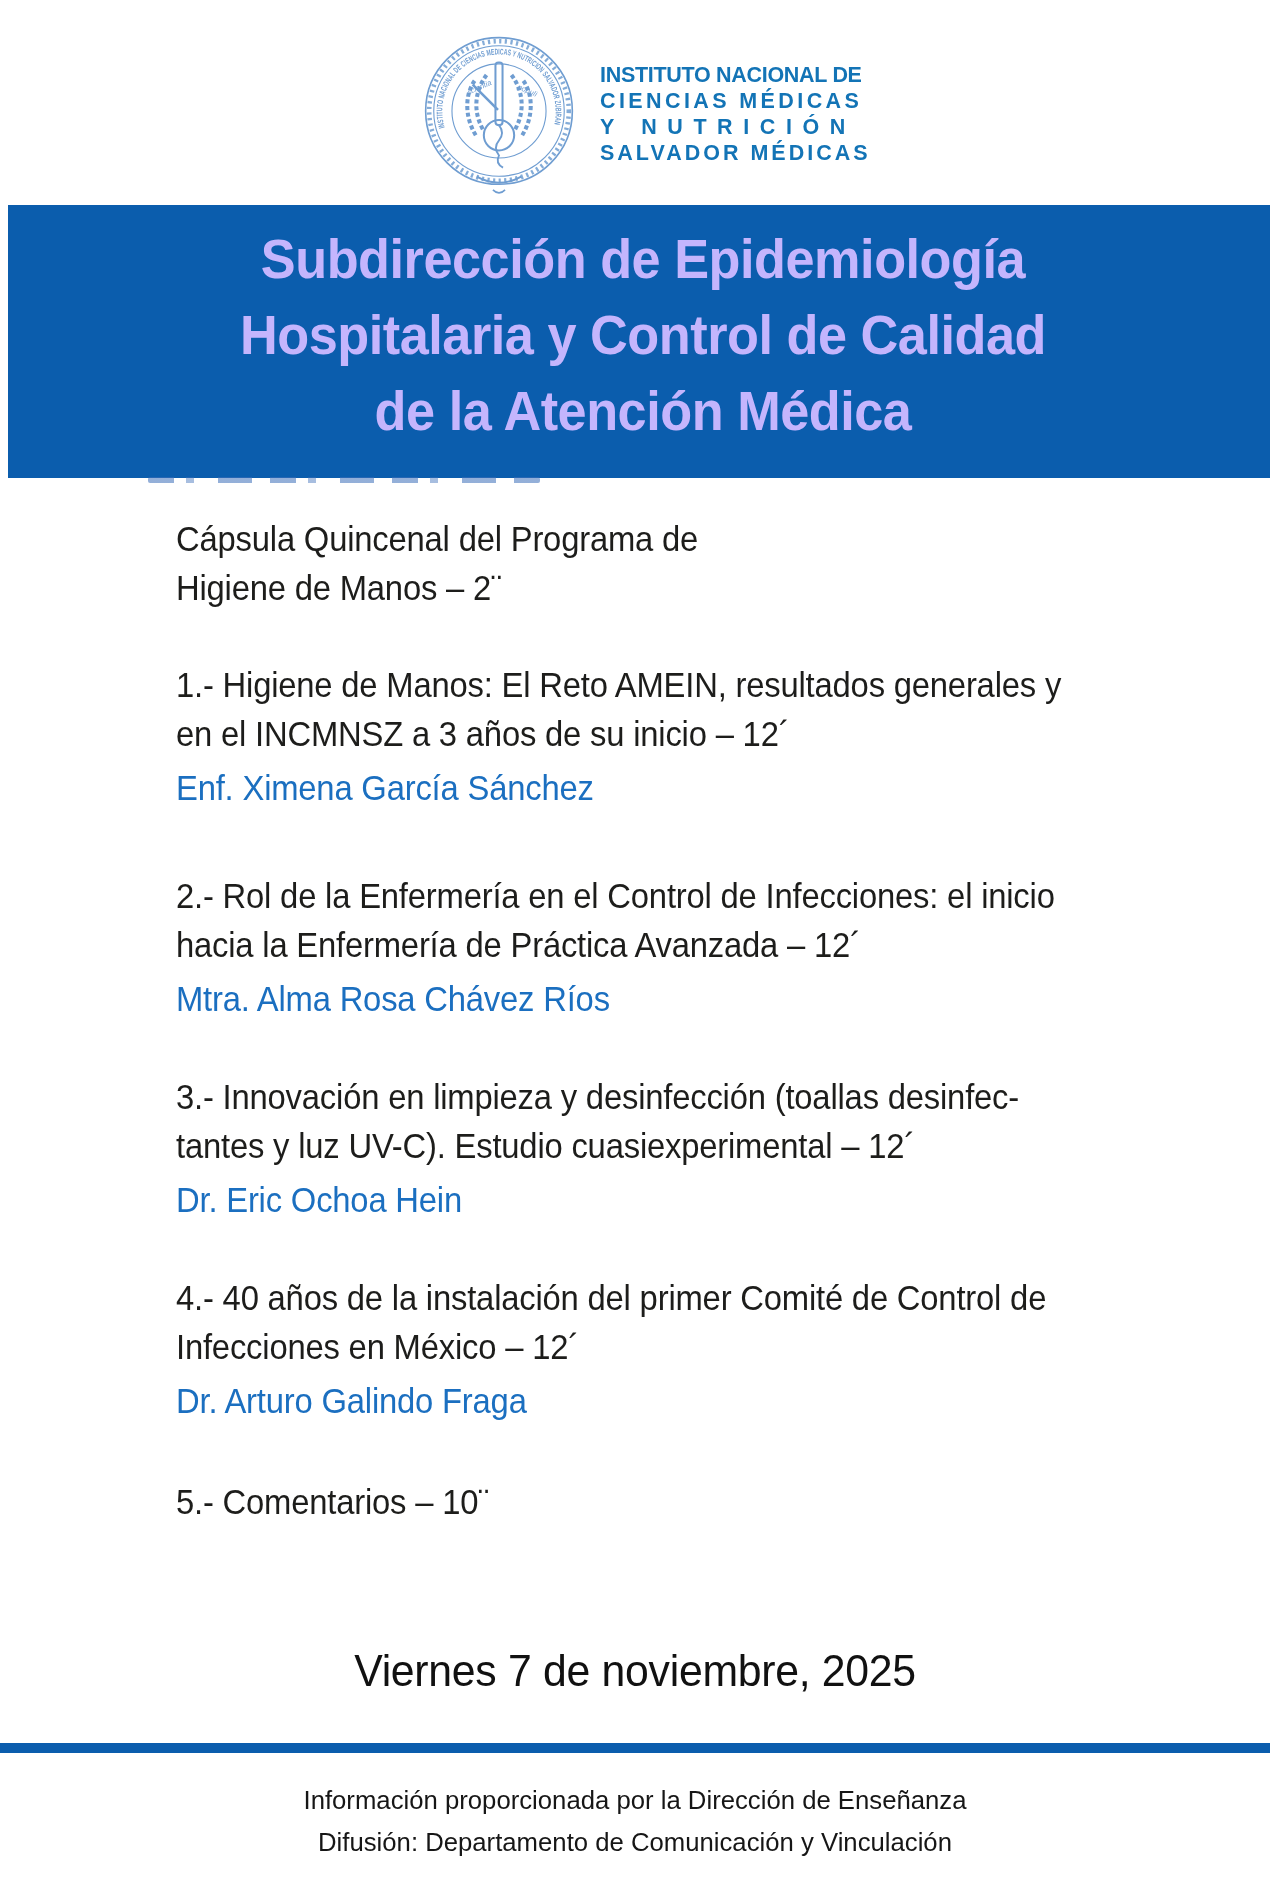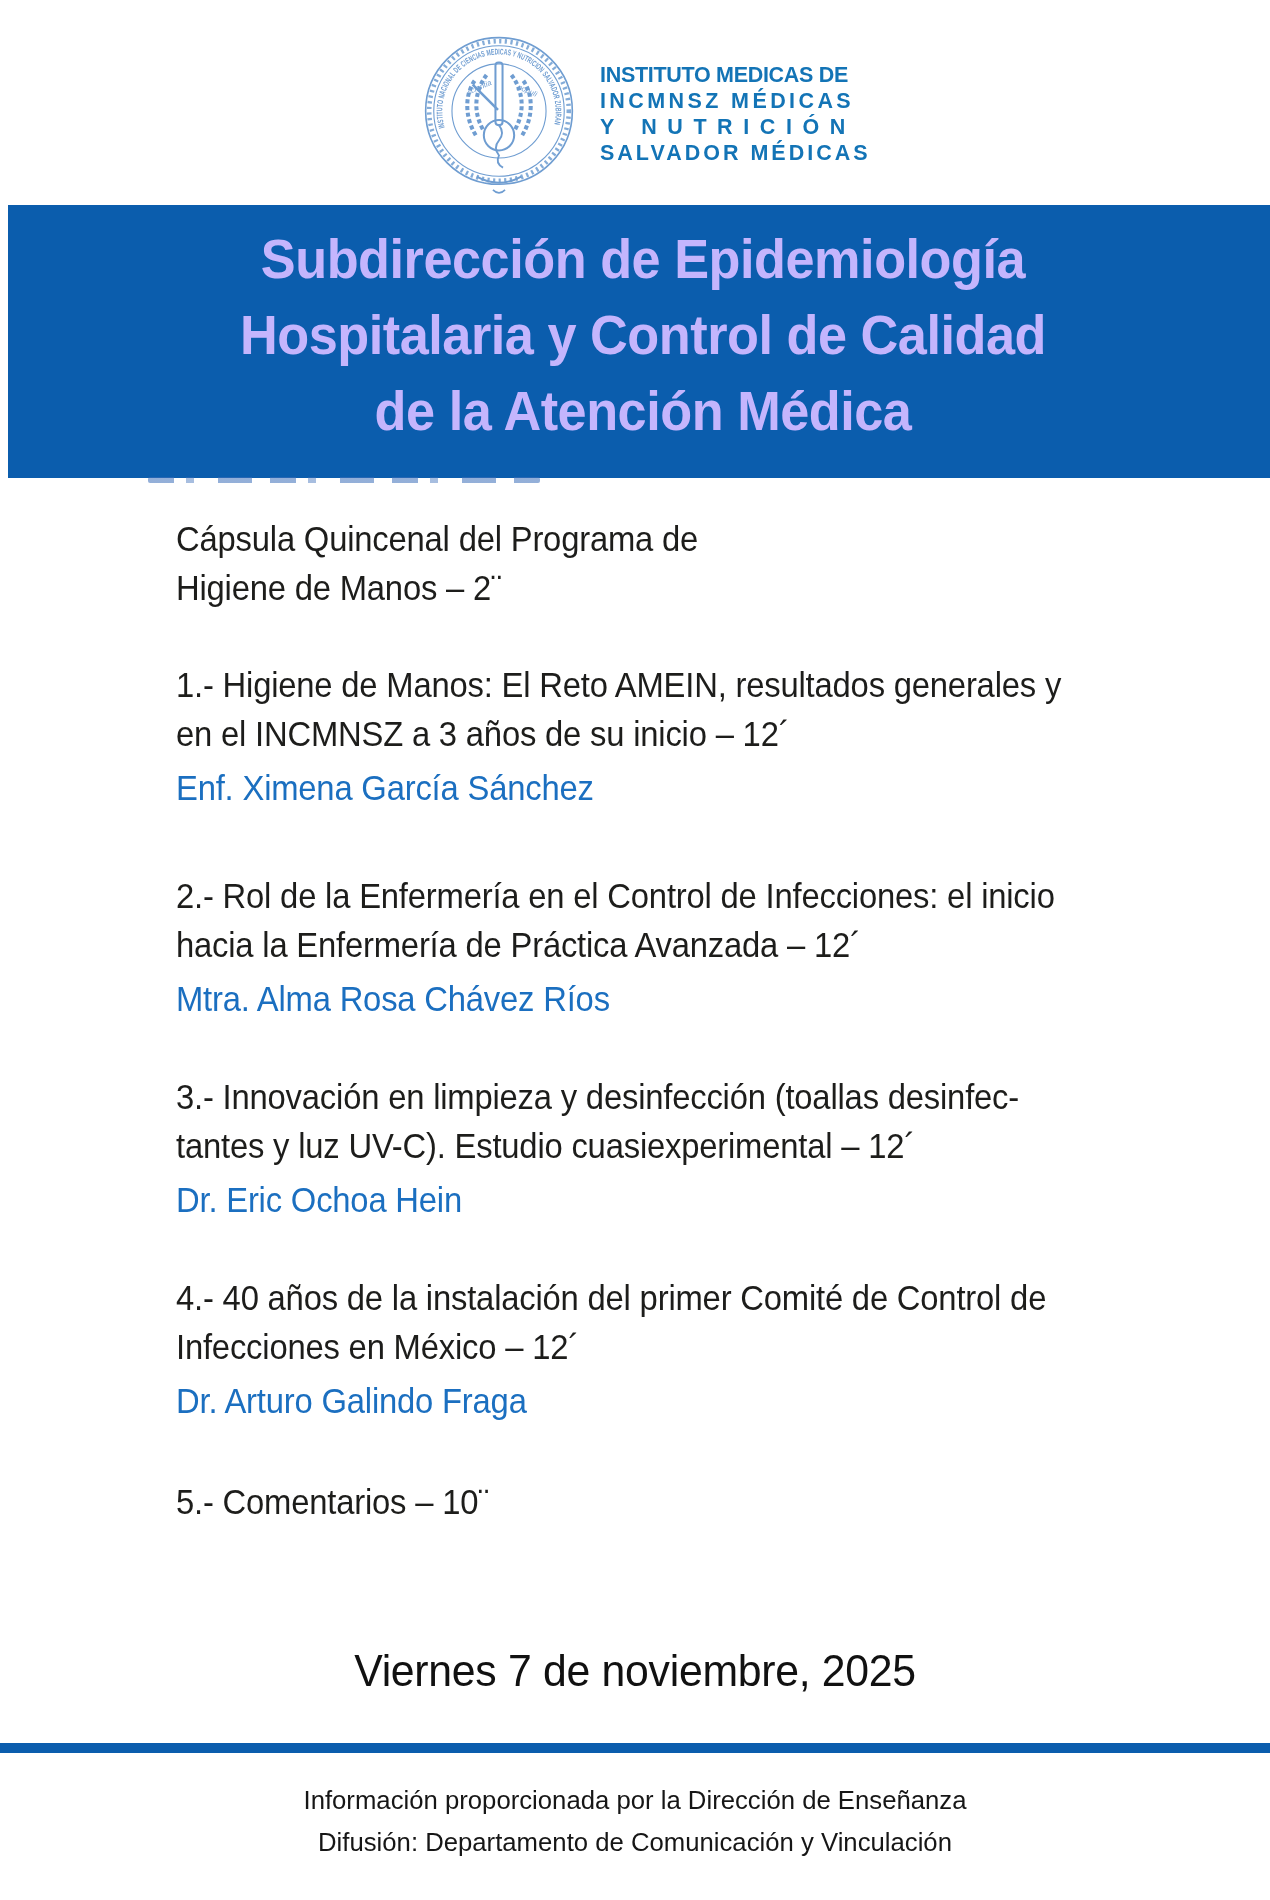--- a/index.html
+++ b/index.html
@@ -87,22 +87,22 @@
     </g>
     <path id="sealArc" d="M 22.4,98.4 A 56,56 0 1 1 129.6,98.4" fill="none"></path>
     <text font-size="8.2" font-weight="bold" fill="#6f9dd1" letter-spacing="0.2">
       <textPath href="#sealArc" startOffset="0" textLength="205" lengthAdjust="spacingAndGlyphs">INSTITUTO NACIONAL DE CIENCIAS MEDICAS Y NUTRICION SALVADOR ZUBIRAN</textPath>
     </text>
     <text x="46" y="66" font-size="7.5" font-style="italic" fill="#6f9dd1" transform="rotate(-24 46 66)">scientia</text>
     <text x="94" y="60" font-size="7.5" font-style="italic" fill="#6f9dd1" transform="rotate(24 94 60)">populi</text>
   </svg>
 
   <div class="wordmark">
-    <div class="wm-line wm-0">INSTITUTO MEDICAS DE</div>
-    <div class="wm-line wm-1">INCMNSZ MÉDICAS</div>
+    <div class="wm-line wm-0">INSTITUTO NACIONAL DE</div>
+    <div class="wm-line wm-1">CIENCIAS MÉDICAS</div>
     <div class="wm-line wm-2">Y NUTRICIÓN</div>
     <div class="wm-line wm-3">SALVADOR MÉDICAS</div>
   </div>
 
   <div class="banner">
     <div class="banner-line">Subdirección de Epidemiología</div>
     <div class="banner-line">Hospitalaria y Control de Calidad</div>
     <div class="banner-line">de la Atención Médica</div>
   </div>
   <div class="ghost"></div>

